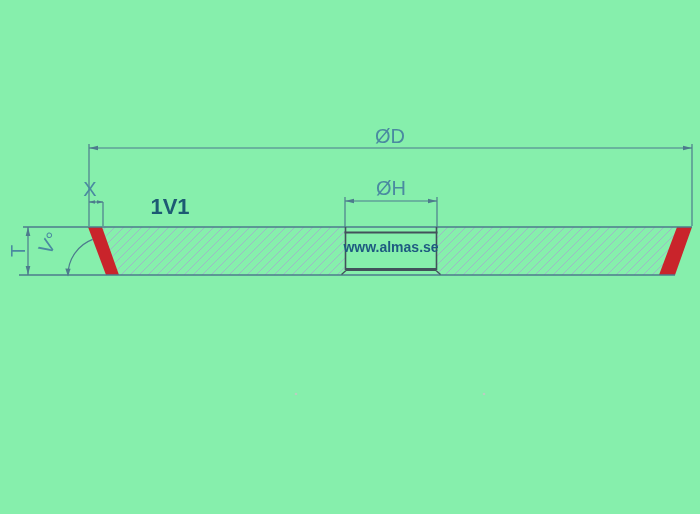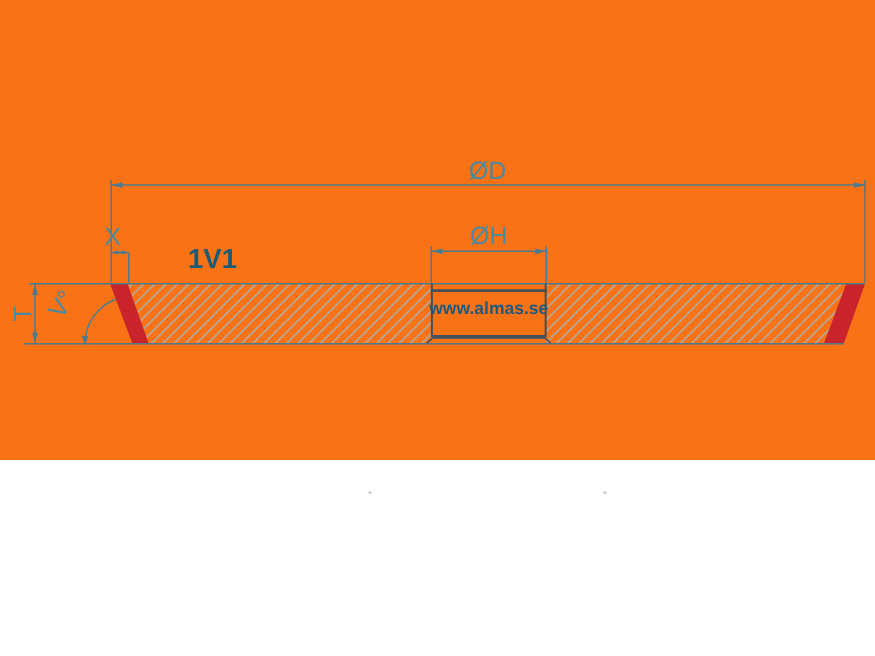--- a/index.html
+++ b/index.html
@@ -7,22 +7,22 @@
     padding: 0;
     background: #ffffff;
     width: 700px;
     height: 525px;
     overflow: hidden;
     font-family: "Liberation Sans", sans-serif;
   }
   .canvas {
     position: relative;
     width: 700px;
-    height: 368px;
-    background: #f97316;
+    height: 514px;
+    background: #86efac;
   }
   svg { display: block; }
   text {
     font-family: "Liberation Sans", "DejaVu Sans", sans-serif;
   }
   .dim-label {
     fill: #4a8aa0;
     font-size: 20px;
     font-weight: 400;
   }

